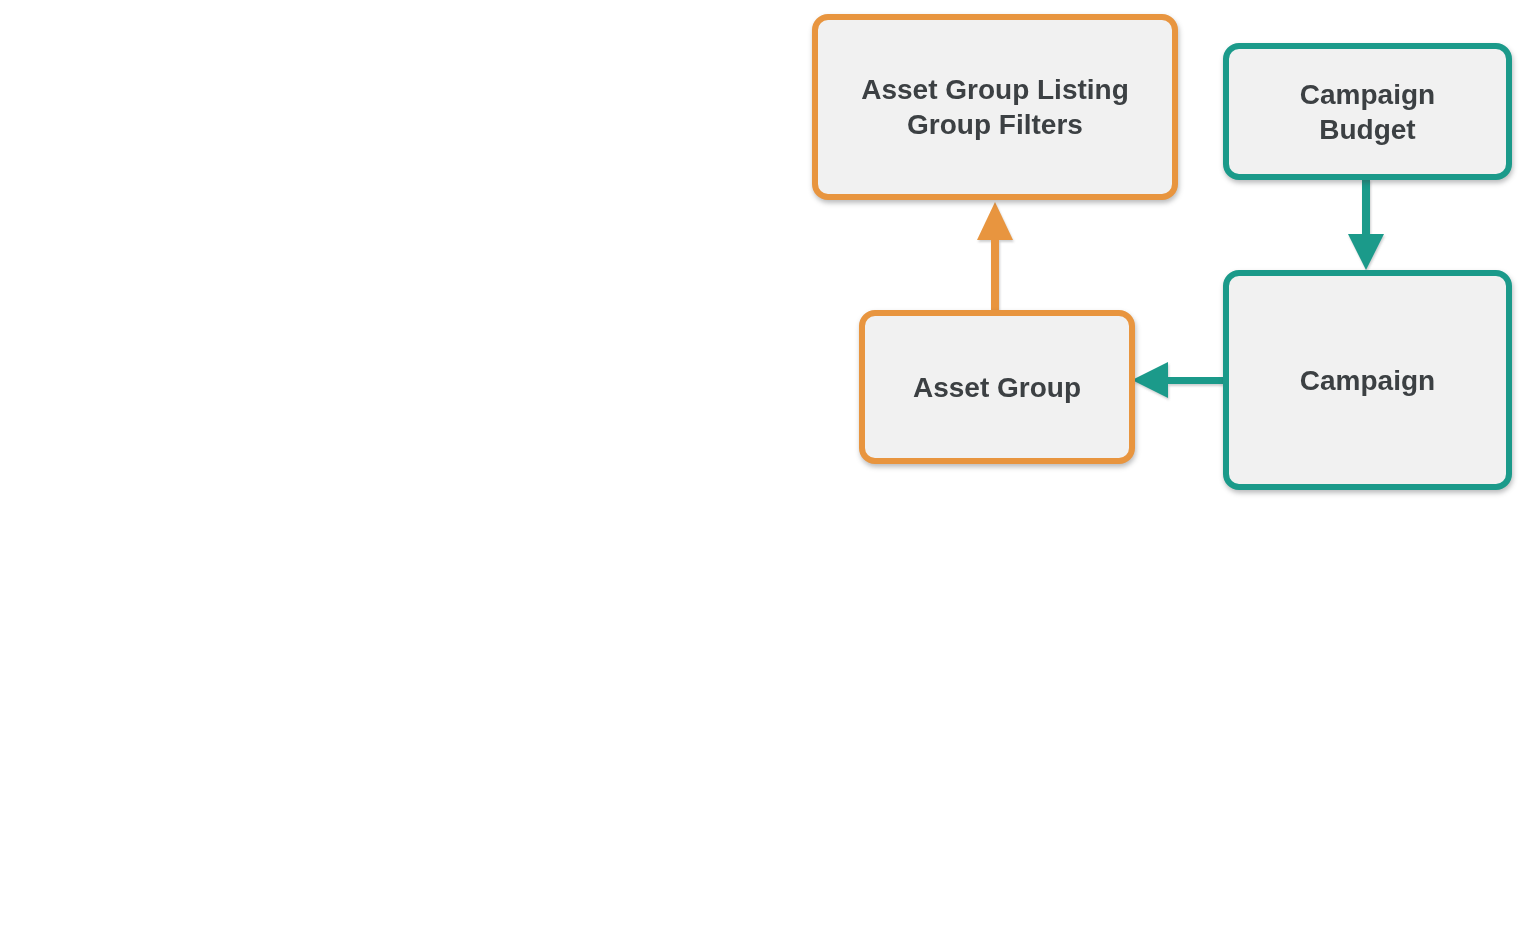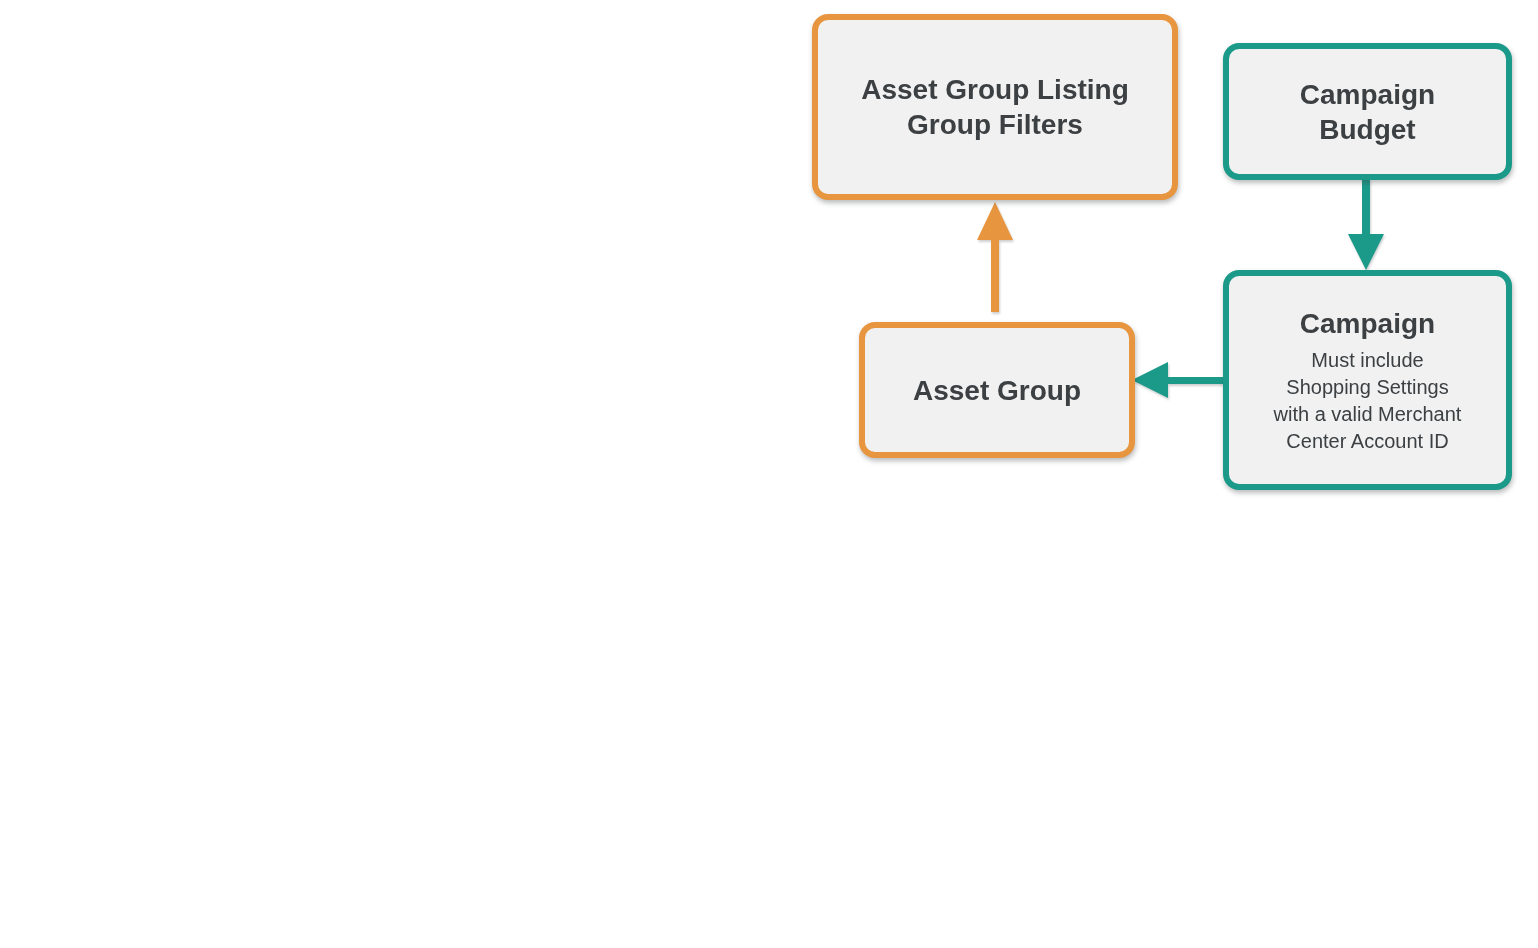--- a/index.html
+++ b/index.html
@@ -55,21 +55,21 @@
     font-weight: normal;
     line-height: 1.35;
     margin-top: 6px;
     color: var(--box_text, #3C4043);
     white-space: pre-line;
   }
   .node .subtitle:empty { display: none; }
 
   .n1 { left: 812px;  top: 14px;  width: 366px; height: 186px; }
   .n2 { left: 1223px; top: 43px;  width: 289px; height: 137px; }
-  .n3 { left: 859px;  top: 310px; width: 276px; height: 136px; margin-top: 12px; }
+  .n3 { left: 859px;  top: 310px; width: 276px; height: 154px; }
   .n4 { left: 1223px; top: 270px; width: 289px; height: 220px; }
 
   .note {
     position: absolute;
     left: 12px;
     top: 915px;
     font-size: 18px;
     font-weight: bold;
     color: var(--note_text, #111111);
     white-space: nowrap;
@@ -109,20 +109,16 @@
 
   </div>
 
   <div class="node orange n3">
     <div class="title">Asset Group</div>
 
   </div>
 
   <div class="node teal n4">
     <div class="title">Campaign</div>
-    <div class="subtitle">Must include
-Shopping Settings
-with a valid Merchant
-Center Account ID</div>
   </div>
 
 
 </div>
 
 </body></html>

